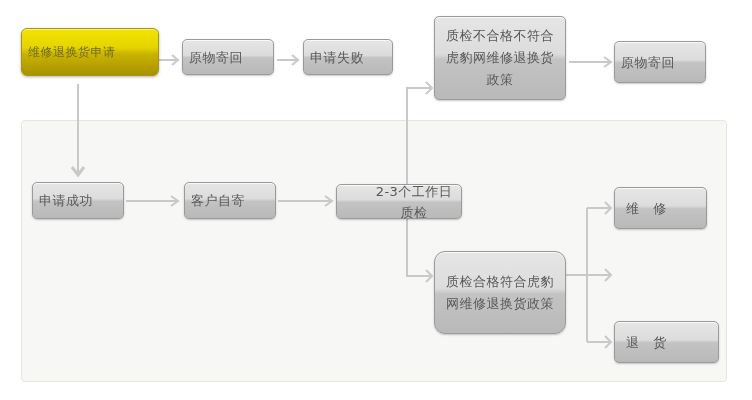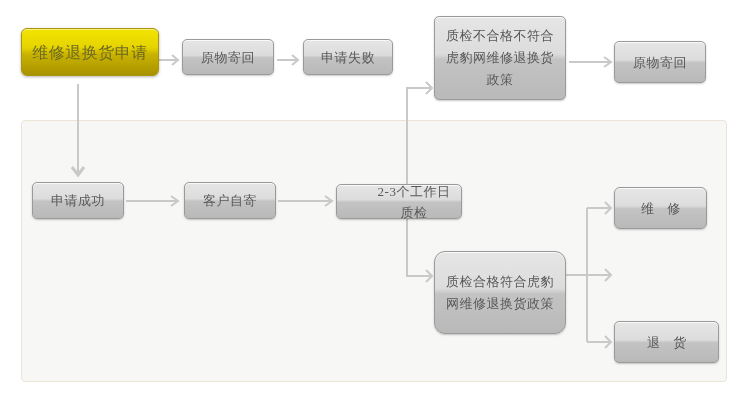--- a/index.html
+++ b/index.html
@@ -31,46 +31,44 @@
     box-sizing: border-box;
   }
 
   
   .node {
     position: absolute;
     box-sizing: border-box;
     border-radius: 5px;
     display: flex;
     align-items: center;
-    justify-content: center;
     text-align: center;
     color: #58585a;
     font-size: 13px;
     line-height: 21px;
     letter-spacing: 0.5px;
     border: 1px solid #9a9a9a;
     background: linear-gradient(to bottom, #e6e6e6 0%, #dcdcdc 45%, #c3c3c3 52%, #b9b9b9 100%);
     box-shadow: 0 1px 2px rgba(0,0,0,0.22), inset 0 1px 0 rgba(255,255,255,0.75);
     padding: 2px 6px;
-    font-family: Liberation Serif, serif;
   }
   .node.tall {
     align-items: center;
     line-height: 22px;
     padding: 6px 10px;
   }
   .node.outcome {
     letter-spacing: 5px;
     text-indent: 5px;
   }
 
   
   .node.start {
     color: #6d6a20;
-    font-size: 16px;
+    font-size: 12px;
     border: 1px solid #a9940a;
     background: linear-gradient(to bottom, #f2e400 0%, #e6d400 40%, #c9b300 55%, #a89200 100%);
     box-shadow: 0 1px 3px rgba(0,0,0,0.3), inset 0 1px 0 rgba(255,255,255,0.5);
     border-radius: 6px;
   }
 
   
   .conn {
     position: absolute;
     overflow: visible;
@@ -179,21 +177,21 @@
   </div>
 
   <div class="node" style="left:336px; top:184px; width:126px; height:35px;padding-left:36px;">
     <span>2-3个工作日质检</span>
   </div>
 
   <div class="node tall" style="left:434px; top:251px; width:132px; height:83px;border-radius:11px;">
     <span>质检合格符合虎豹网维修退换货政策</span>
   </div>
 
-  <div class="node outcome" style="left:614px; top:187px; width:93px; height:42px;border-radius:6px;">
+  <div class="node outcome" style="left:614px; top:187px; width:93px; height:42px;">
     <span>维 修</span>
   </div>
 
 
   <div class="node outcome" style="left:614px; top:321px; width:105px; height:42px;">
     <span>退 货</span>
   </div>
 
 </div>
 

